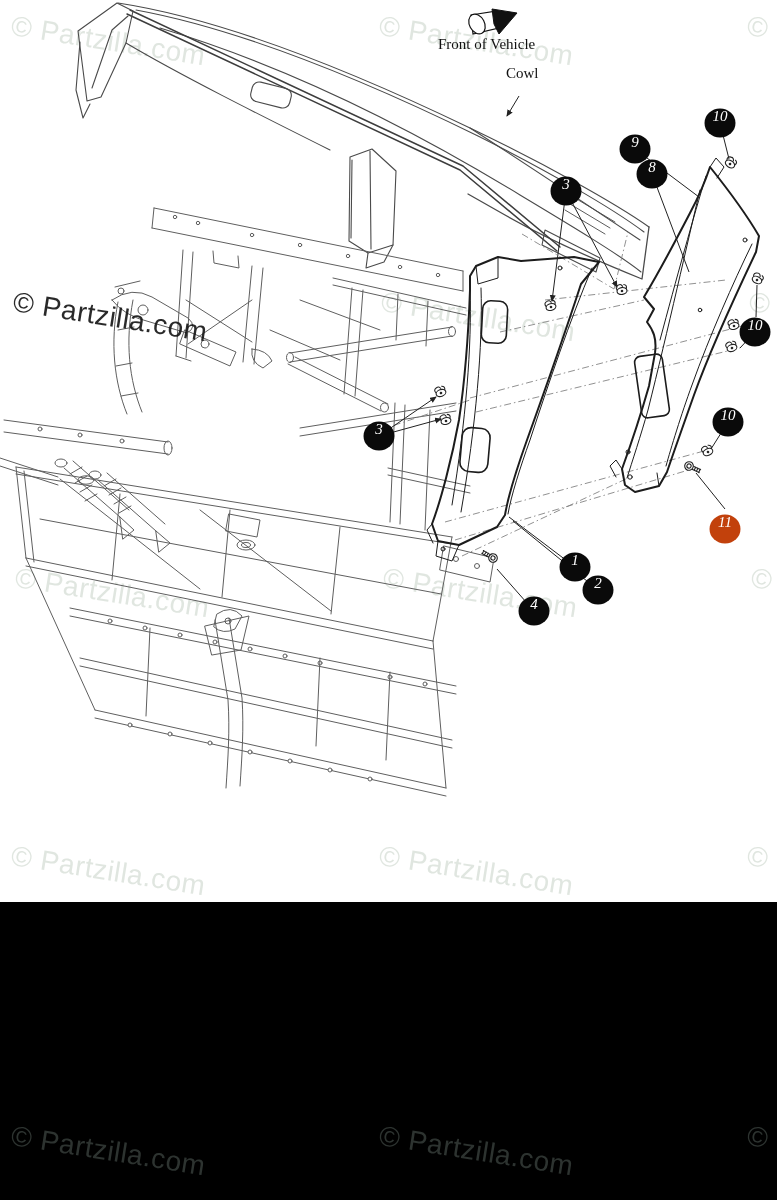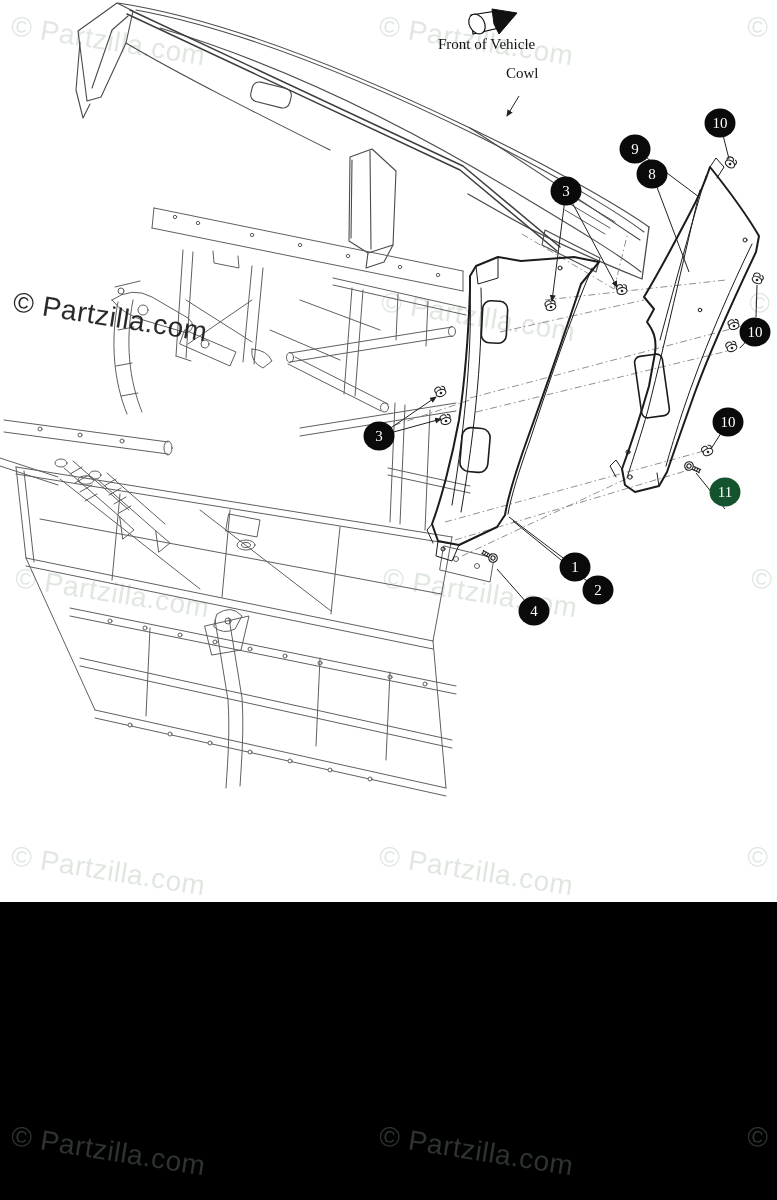--- a/index.html
+++ b/index.html
@@ -12,21 +12,21 @@
   .wm.light{color:rgba(160,178,160,.32);z-index:1;}
   .wm.dark{color:rgba(18,18,18,.9);z-index:3;}
   .wm.onblack{color:#2d3330;z-index:6;}
   
   #diagram{position:absolute;left:0;top:0;z-index:2;}
   
   #black-area{position:absolute;left:0;top:902px;width:777px;height:298px;z-index:4;}
   
   .callout{position:absolute;width:31px;height:29px;border-radius:50%;
            transform:translate(-50%,-50%);z-index:5;display:flex;
-           align-items:center;justify-content:center;}
+           justify-content:center;font-style:italic;}
   .callout span{color:#fff;font-family:"Liberation Serif",serif;font-size:15px;line-height:1;}
   
   .diag-label{position:absolute;z-index:5;color:#111;font-family:"Liberation Serif",serif;
               font-size:15px;}
   #front-label{left:438px;top:36px;width:106px;text-align:left;}
   #cowl-label{left:506px;top:65px;}
 </style>
 </head>
 <body>
 
@@ -292,21 +292,21 @@
   </div>
     <div class="callout" style="left: 720px; top: 123px; background: rgb(10, 10, 10);">
     <span>10</span>
   </div>
     <div class="callout" style="left: 755px; top: 332px; background: rgb(10, 10, 10);">
     <span>10</span>
   </div>
     <div class="callout" style="left: 728px; top: 422px; background: rgb(10, 10, 10);">
     <span>10</span>
   </div>
-    <div class="callout" style="left: 725px; top: 492px; background: #14532d;">
+    <div class="callout" style="left: 725px; top: 529px; background: #c2410c;">
     <span>11</span>
   </div>
     <div class="callout" style="left: 575px; top: 567px; background: rgb(10, 10, 10);">
     <span>1</span>
   </div>
     <div class="callout" style="left: 598px; top: 590px; background: rgb(10, 10, 10);">
     <span>2</span>
   </div>
     <div class="callout" style="left: 534px; top: 611px; background: rgb(10, 10, 10);">
     <span>4</span>

